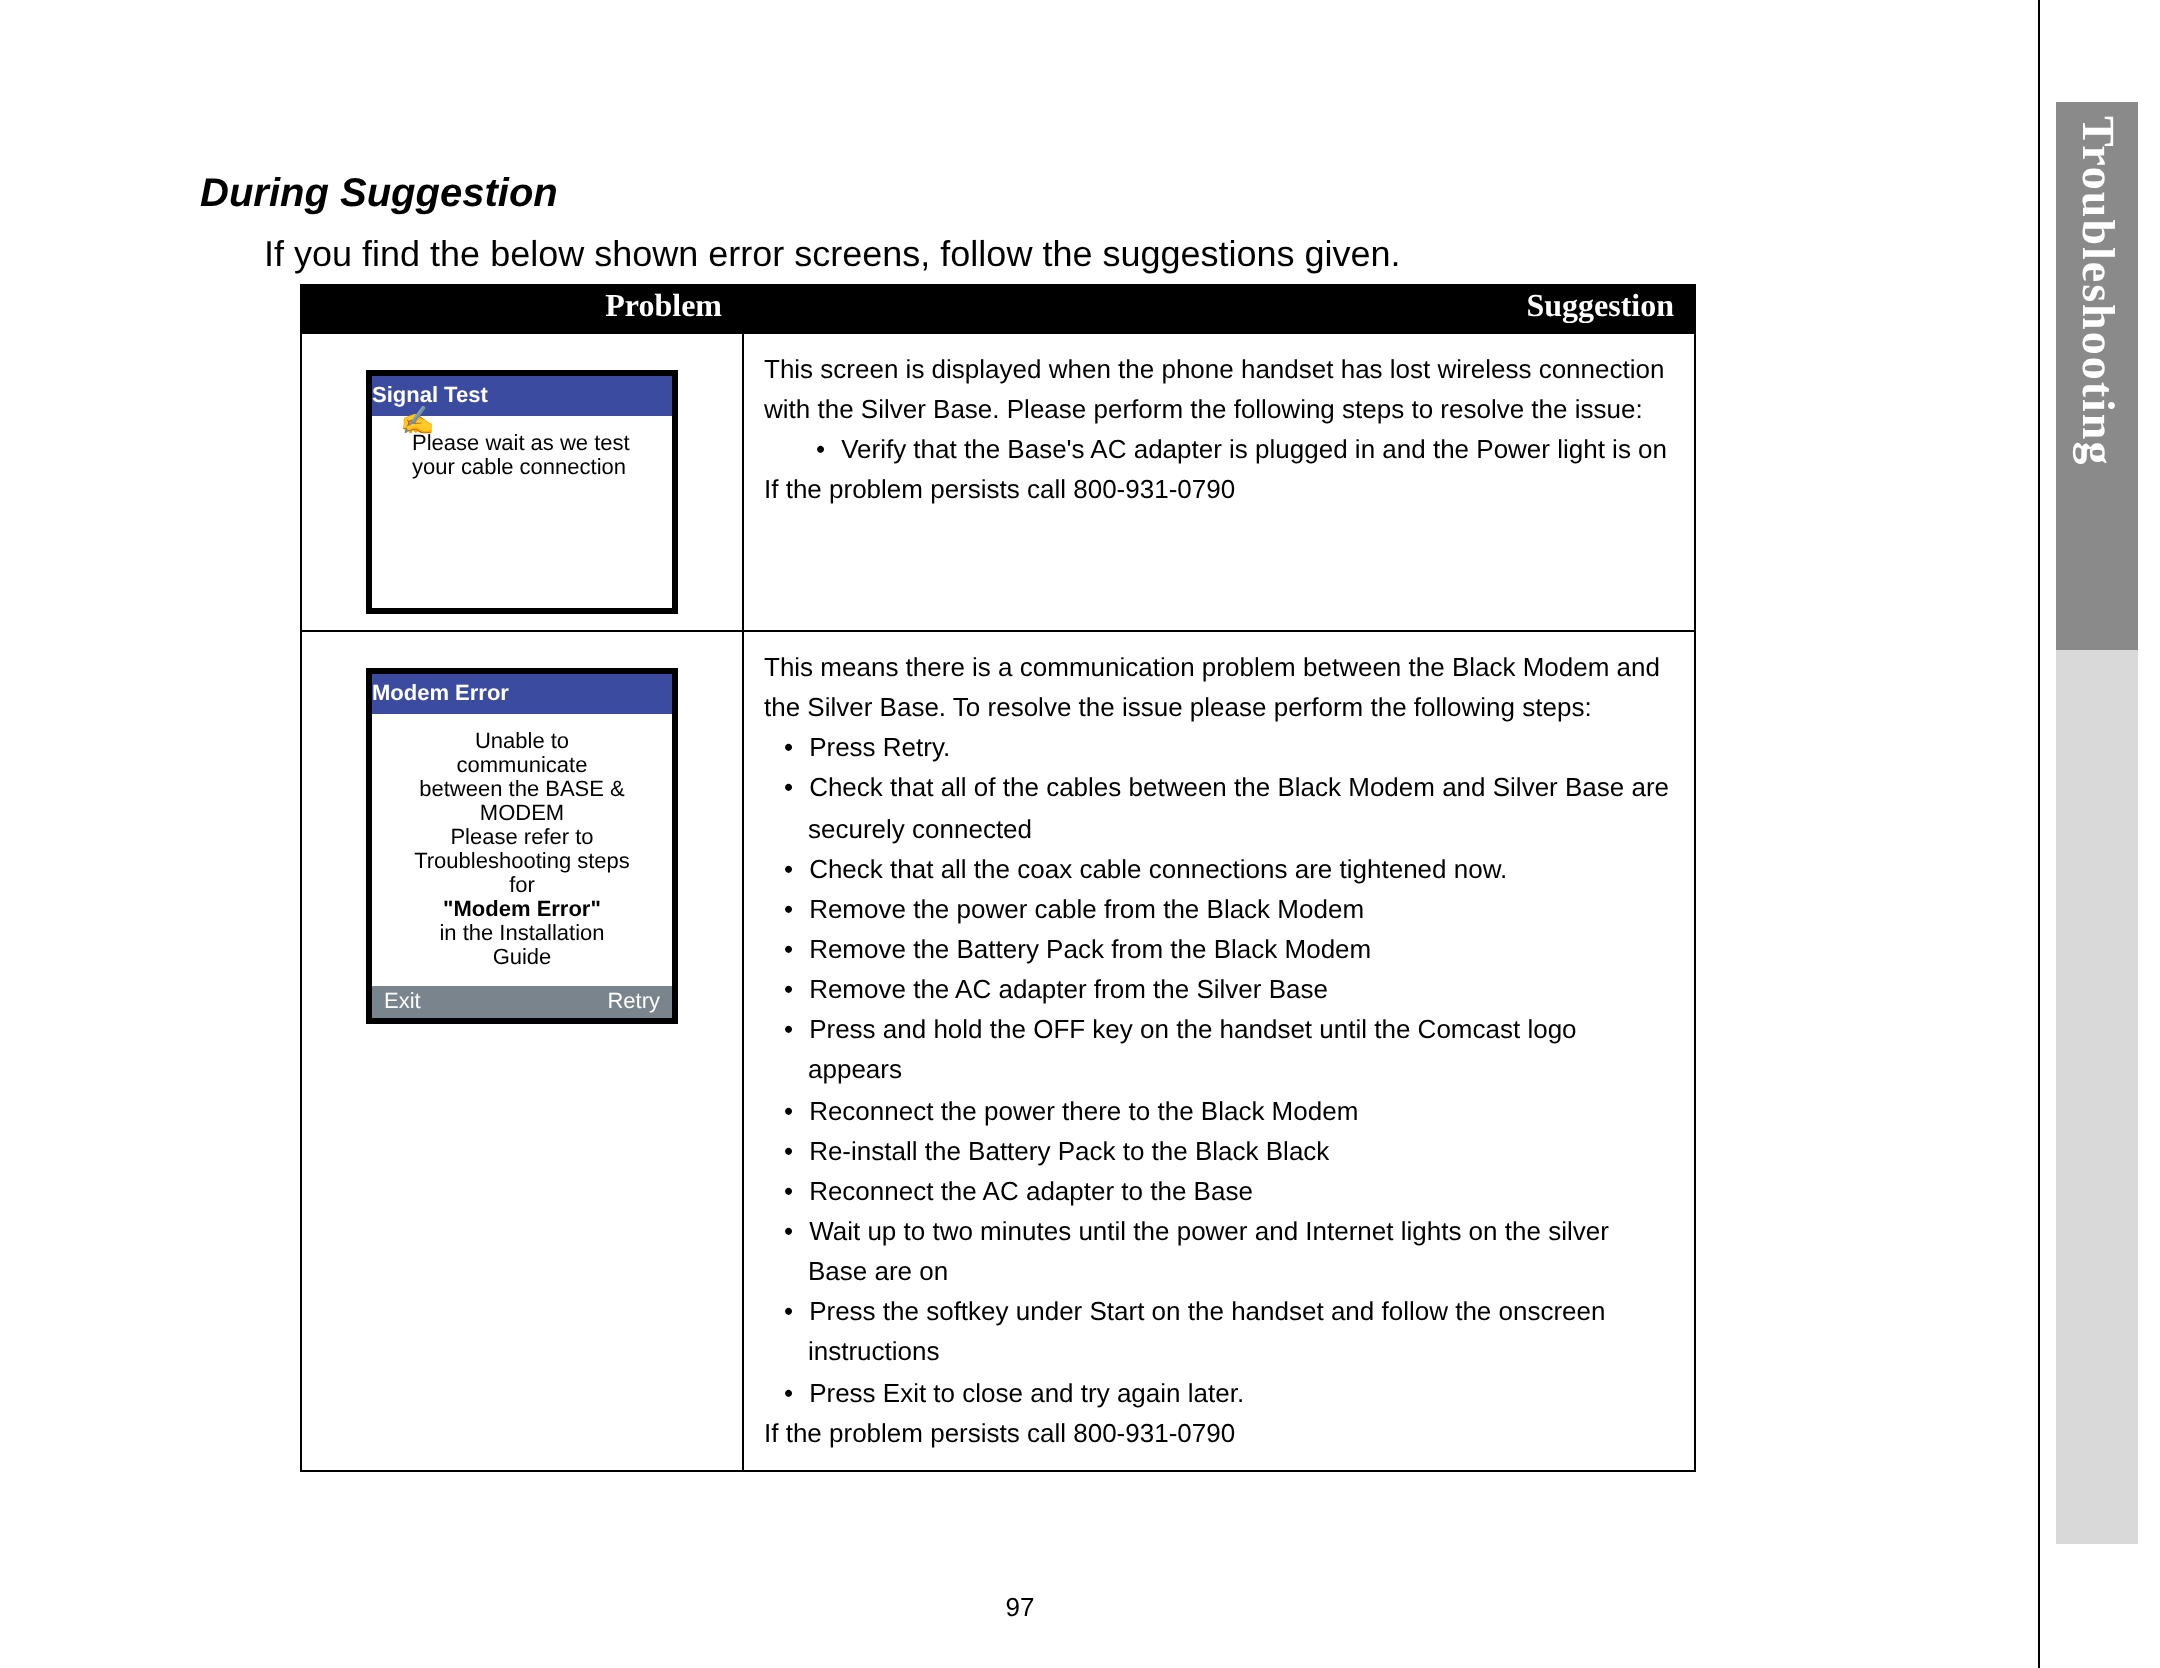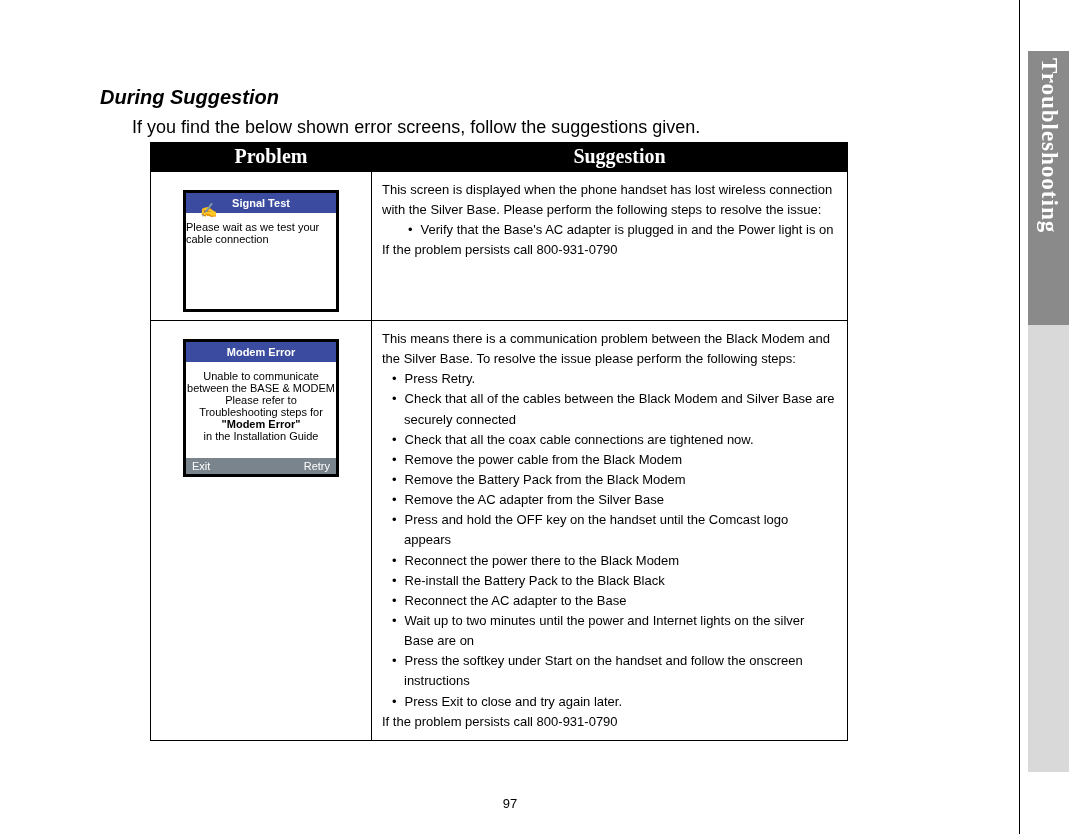--- a/index.html
+++ b/index.html
@@ -6,31 +6,31 @@
   .canvas{position:relative;width:1080px;height:834px;overflow:hidden}
   .rule-right{position:absolute;top:0;left:1019px;width:1px;height:834px;background:#000}
   .side-tab-dark{position:absolute;top:51px;left:1028px;width:41px;height:274px;background:#8a8a8a}
   .side-tab-light{position:absolute;top:325px;left:1028px;width:41px;height:447px;background:#d9d9d9}
   .side-tab-text{position:absolute;top:58px;left:1028px;width:41px;height:250px;color:#fff;font-family:Georgia,'Times New Roman',serif;font-weight:bold;font-size:23px;writing-mode:vertical-rl;text-orientation:mixed;letter-spacing:1px;text-align:left;display:flex;align-items:center;justify-content:flex-start}
   .content{position:absolute;top:86px;left:100px;width:760px}
   h2.section{font-family:Verdana,Geneva,sans-serif;font-style:italic;font-weight:bold;font-size:20px;margin:0 0 8px 0}
   .note-line{font-size:18px;margin:0 0 4px 32px}
   .note-icon{position:absolute;left:100px;top:116px;font-size:14px;color:#7a7a7a}
   table.trouble{border-collapse:collapse;width:698px;margin-left:50px}
-  table.trouble th{background:#000;color:#fff;font-family:'Times New Roman',Times,serif;font-weight:bold;font-size:20px;text-align:center;padding:2px 10px 3px 30px;border:1px solid #000}
+  table.trouble th{background:#000;color:#fff;font-family:'Times New Roman',Times,serif;font-weight:bold;font-size:16px;text-align:right;padding:2px 10px 3px 30px;border:1px solid #000}
   table.trouble th.problem-h{width:180px}
   table.trouble td{border:1px solid #000;vertical-align:top;padding:8px 10px;font-size:13px;line-height:1.55}
   table.trouble td.prob{text-align:center}
   .bul{padding-left:22px;text-indent:-12px;display:block}
   .bul::before{content:"•";padding-right:8px}
   .persist{margin-top:0}
   
   .phone{display:inline-block;width:150px;background:#fff;border:3px solid #000;margin-top:10px}
-  .phone-top{background:#3b4b9f;color:#fff;font:bold 11px Arial;padding:4px 0;text-align:center}
-  .phone-body{font:11px Arial;color:#000;padding:8px 0;text-align:left;min-height:80px}
+  .phone-top{background:#3b4b9f;color:#fff;font:bold 11px Arial;padding:4px 0;text-align:left}
+  .phone-body{font:11px Arial;color:#000;padding:8px 20px;text-align:left;min-height:80px}
   .phone-body.center{text-align:center}
   .phone-foot{background:#7a848c;color:#fff;font:11px Arial;display:flex;justify-content:space-between;padding:2px 6px}
   .page-num{position:absolute;left:0;width:1020px;text-align:center;top:796px;font-size:13px}
 </style>
 </head>
 <body>
 
 <div class="canvas">
   <div class="rule-right"></div>
   <div class="side-tab-dark"></div>

